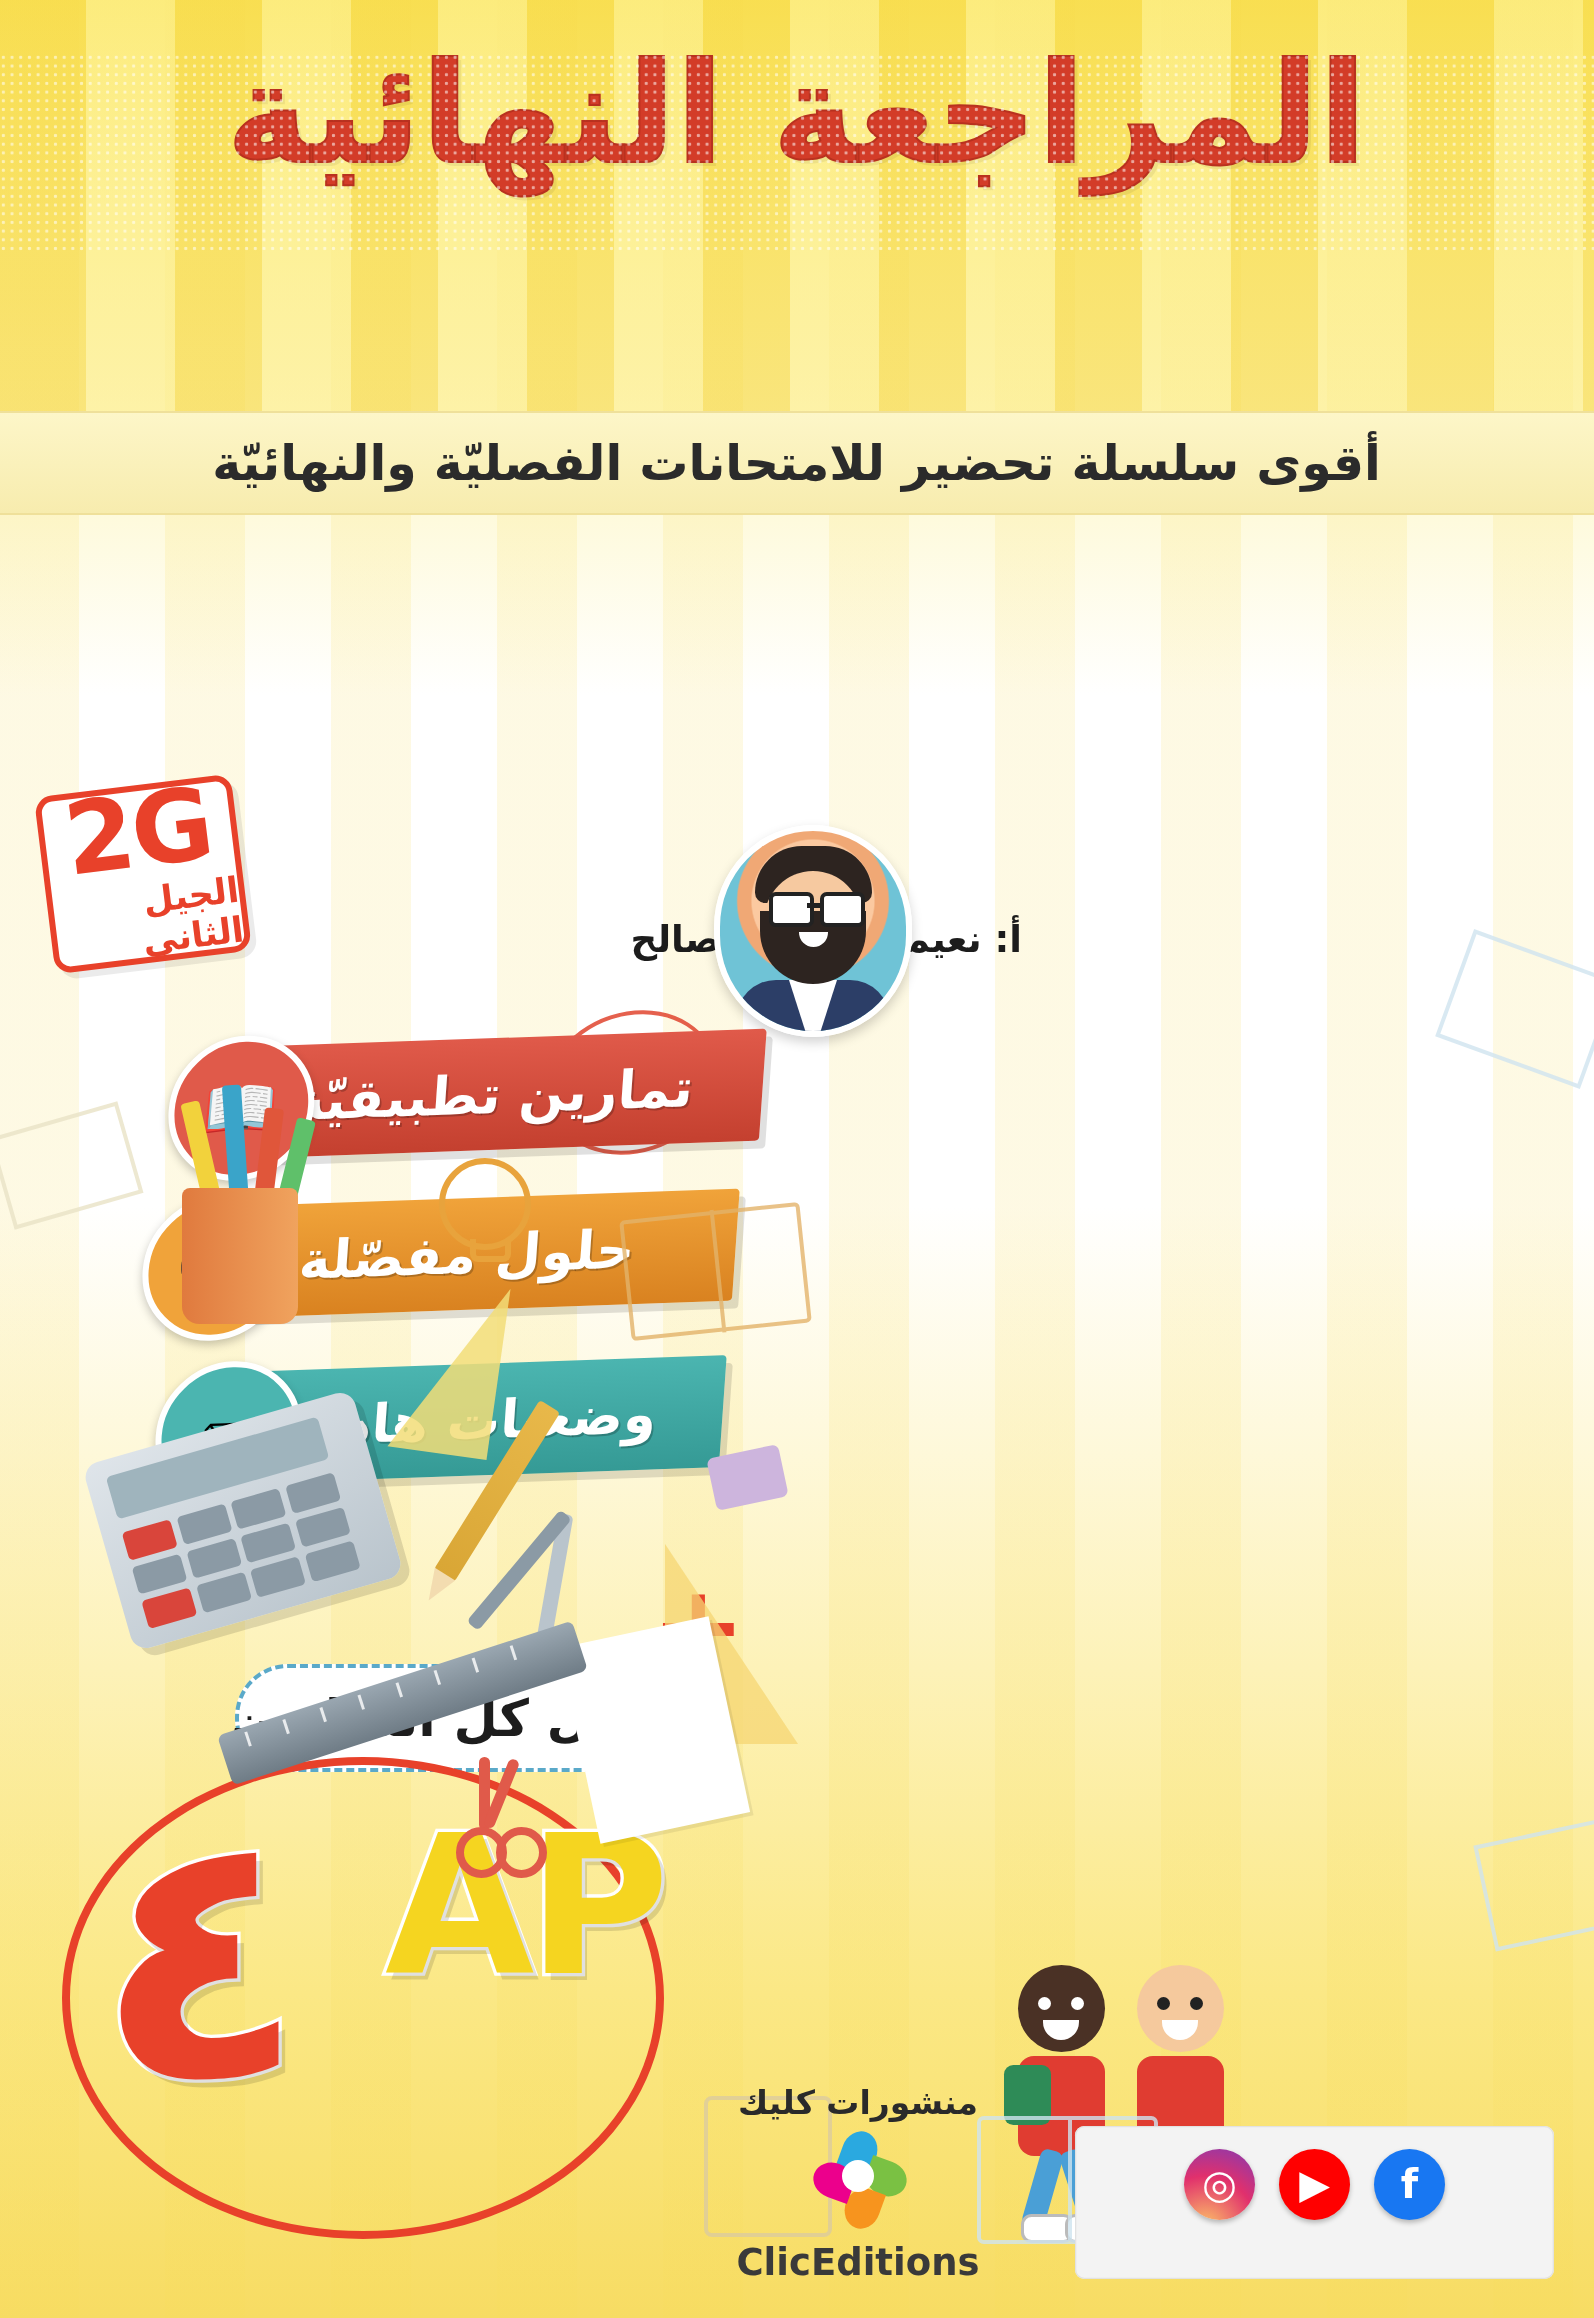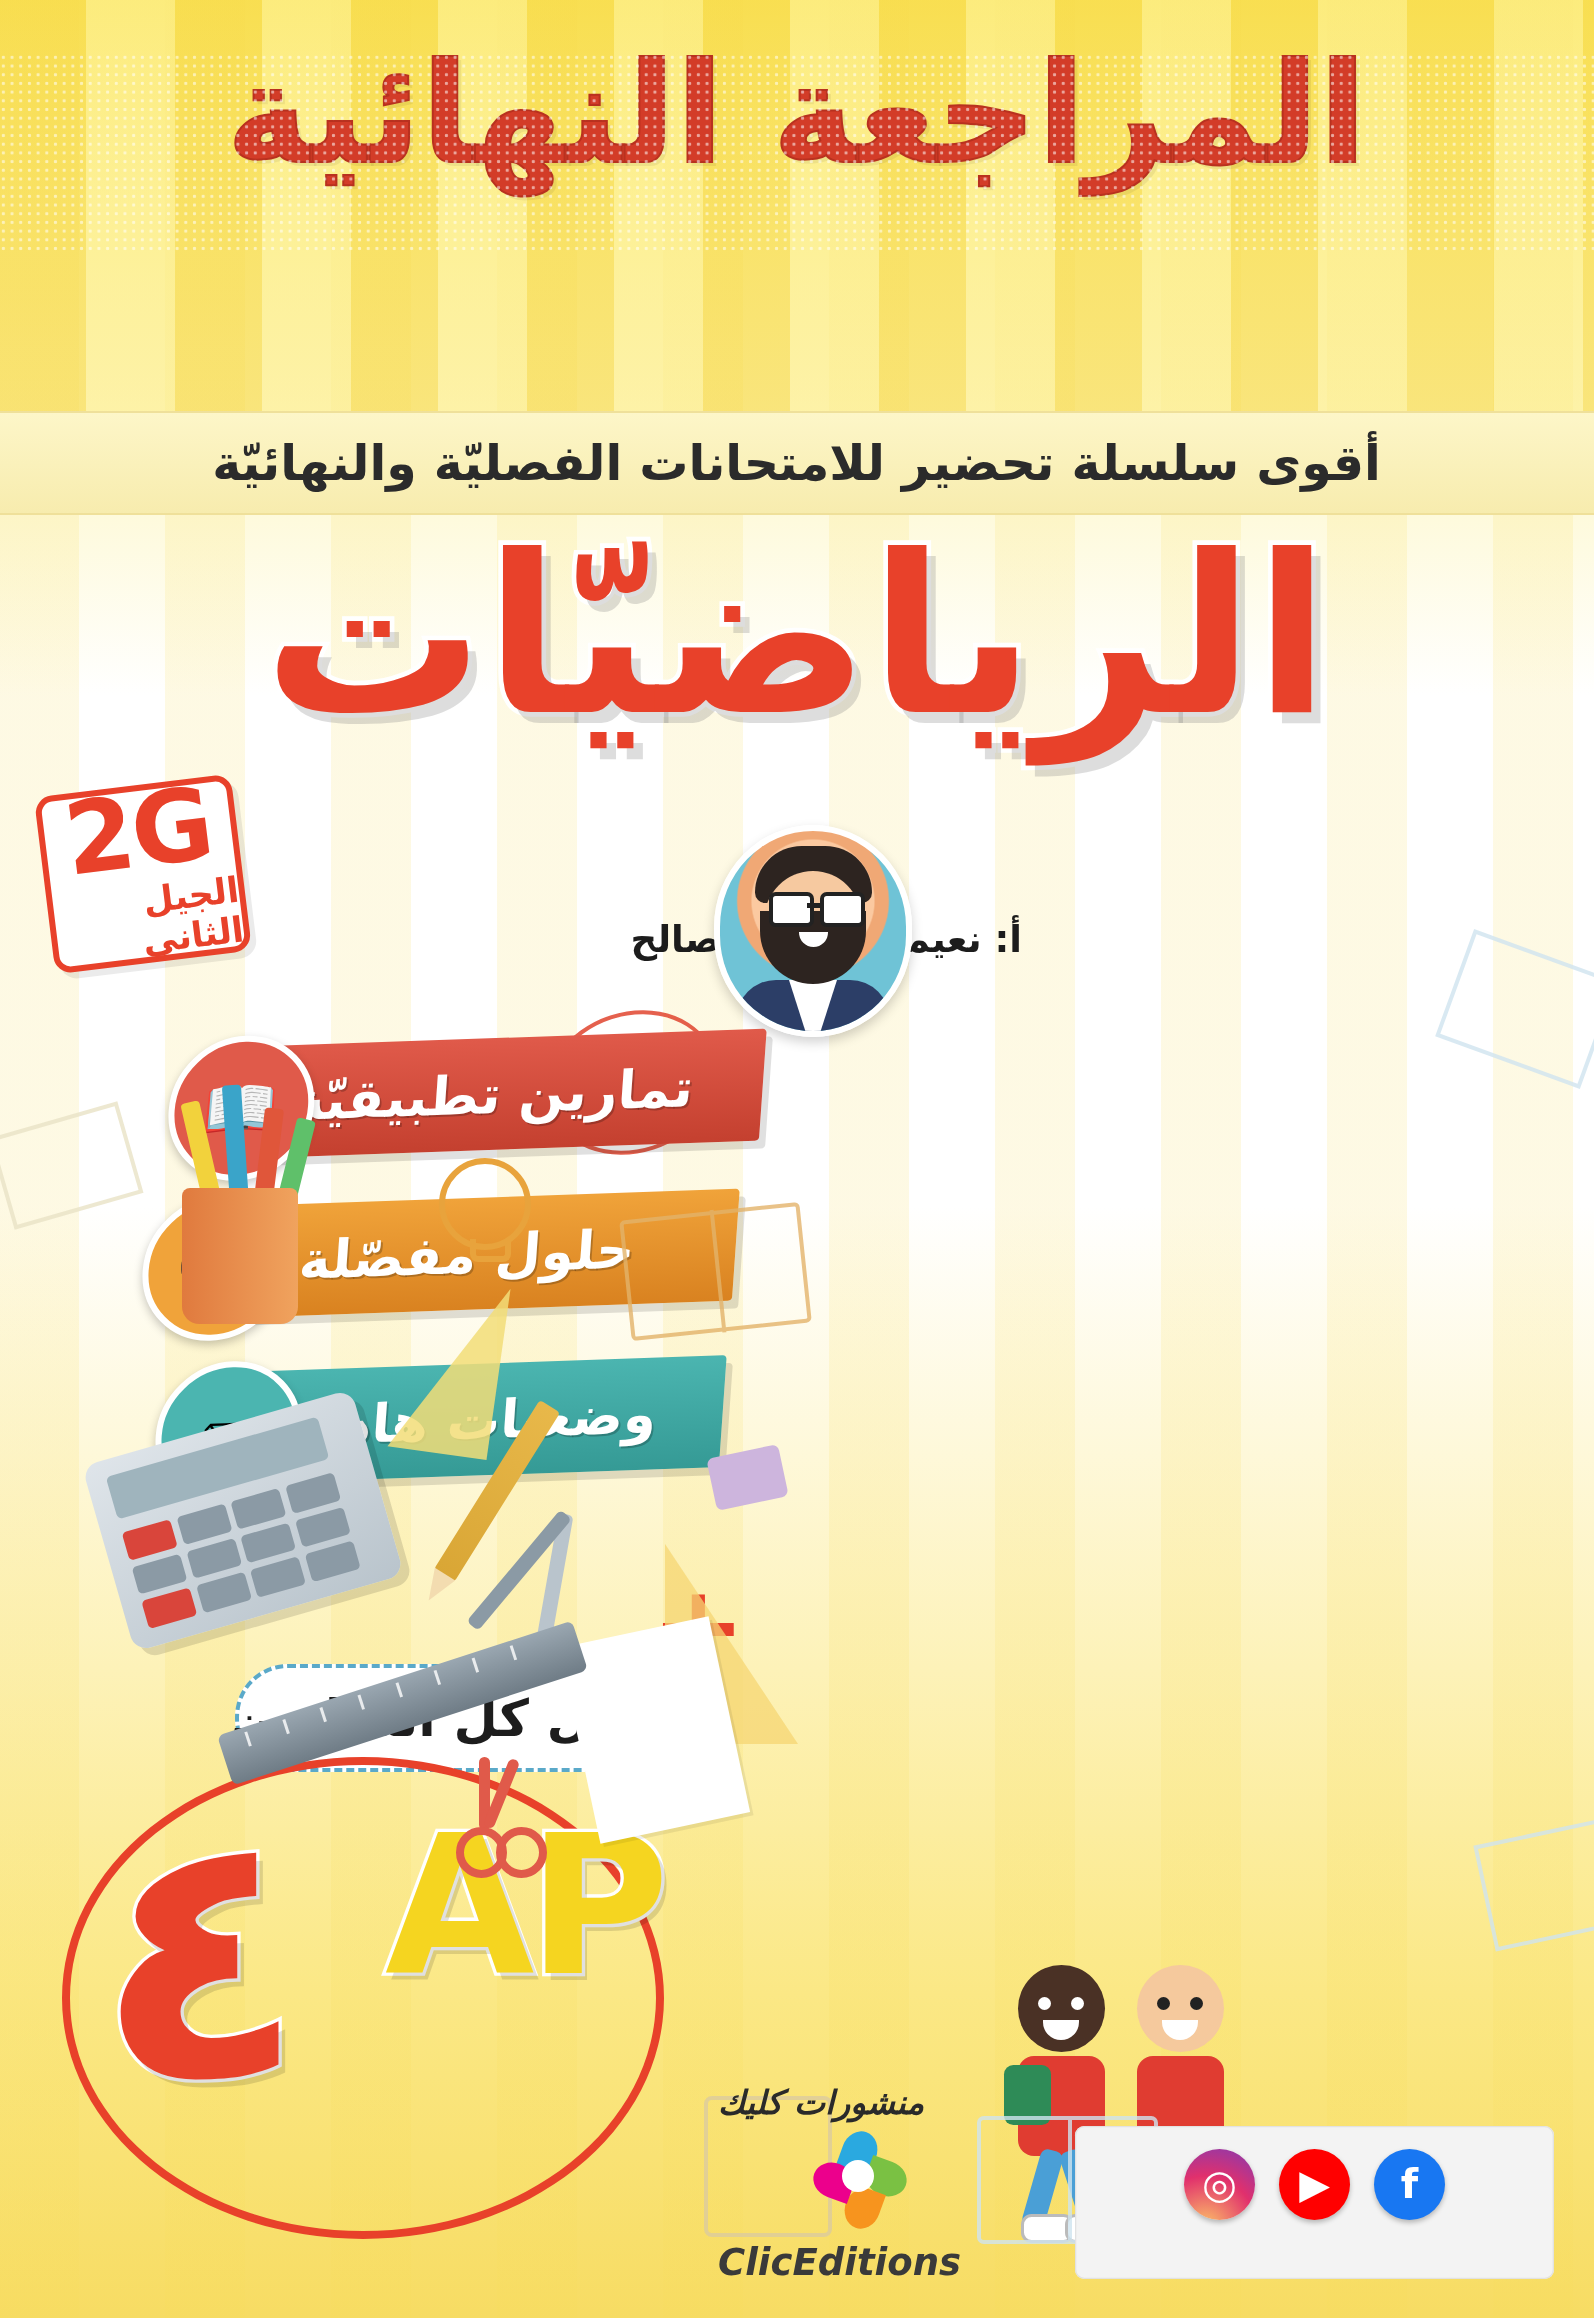--- a/index.html
+++ b/index.html
@@ -210,21 +210,21 @@
     text-shadow:5.3px 6.7px 0 rgba(0,0,0,.12);
     line-height:1;
     letter-spacing:-6.7px;
   }
   .level-word{
     position:absolute;left:413px;top:2036px;
     font-size:73px;font-weight:bold;color:#1c1c1c;
   }
   
   .publisher{
-    position:absolute;left:719px;top:2083px;width:280px;text-align:left;font-style:italic;
+    position:absolute;left:719px;top:2083px;width:280px;text-align:center;
   }
   .publisher .pname{font-size:33px;color:#2a2a2a;font-weight:bold;}
   .publisher .logo{
     margin:9.3px auto 4px;width:106px;height:106px;position:relative;
   }
   .publisher .logo i{position:absolute;display:block;border-radius:50% 50% 50% 0;}
   .publisher .brand{font-size:37px;color:#3a3a3a;font-weight:bold;}
   
   .social{
     position:absolute;right:40px;bottom:40px;
@@ -310,21 +310,20 @@
   <div class="stripes"></div>
   <div class="stripes2"></div>
 
   <div class="top-title">المراجعة النهائية</div>
   <div class="dotted-overlay"></div>
 
   <div class="subtitle-band">
     <span>أقوى سلسلة تحضير للامتحانات الفصليّة والنهائيّة</span>
   </div>
 
-  <div class="subject">الرياضيّات</div>
 
   <div class="badge-2g">
     <div class="big">2G</div>
     <div class="small">الجيل الثاني</div>
   </div>
 
   <div class="author">أ: نعيمي محمد الصالح</div>
 
   <div class="avatar">
     <div class="suit"></div>

